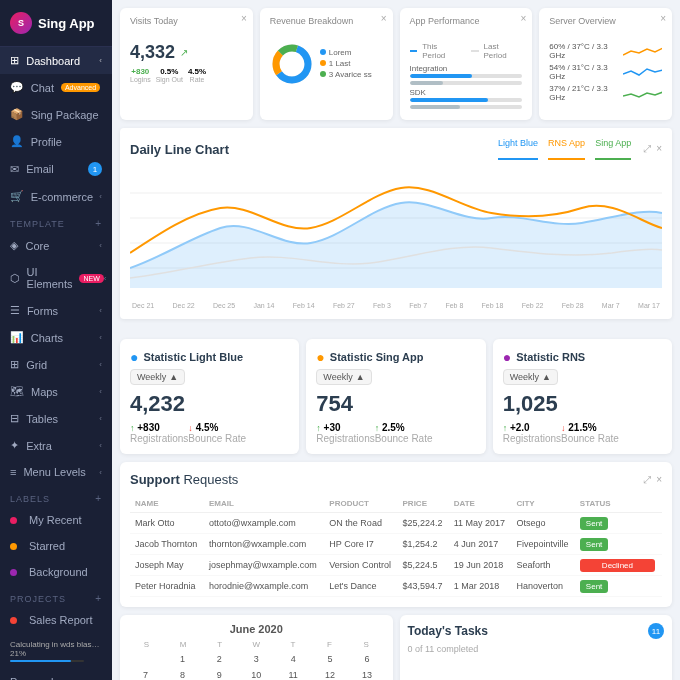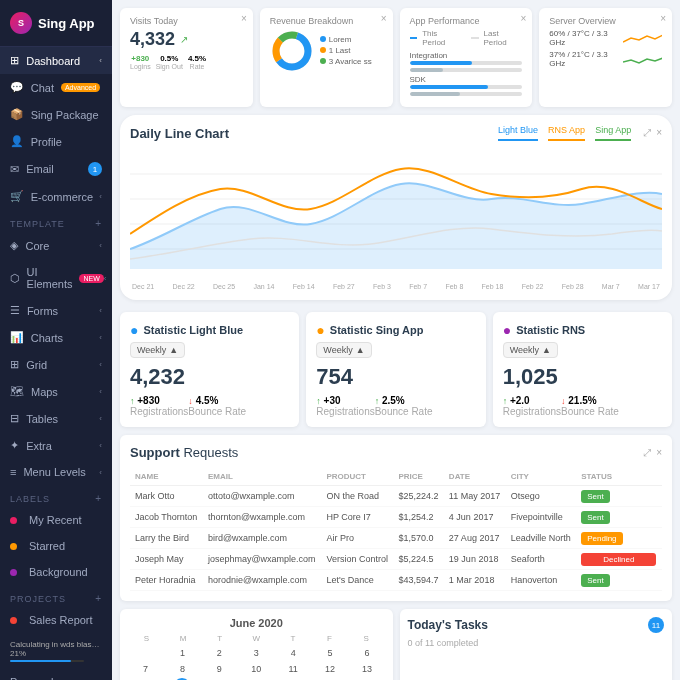--- a/index.html
+++ b/index.html
@@ -22,21 +22,21 @@
 
     
     #main { flex: 1; overflow-y: auto; height: 680px; padding: 8px; background: #f0f3f8; }
     #main::-webkit-scrollbar { width: 4px; }
     #main::-webkit-scrollbar-thumb { background: #ccc; }
 
     
     .widgets-row { display: grid; grid-template-columns: 1fr 1fr 1fr 1fr; gap: 7px; margin-bottom: 8px; }
     .widget-card { background: #fff; border-radius: 6px; padding: 8px 10px; position: relative; box-shadow: 0 1px 4px rgba(0,0,0,0.07); }
     .widget-card .close-btn { position: absolute; top: 5px; right: 6px; font-size: 10px; color: #aaa; cursor: pointer; }
-    .widget-title { font-size: 9px; color: #888; margin-bottom: 3px; }
+    .widget-title { font-size: 9px; color: #888; margin-bottom: 16px; }
     .widget-value { font-size: 18px; font-weight: 700; color: #2c3e50; }
     .widget-sub { display: flex; gap: 5px; margin-top: 4px; font-size: 8px; }
     .stat-green { color: #4caf50; }
     .widget-sub span { display: flex; flex-direction: column; align-items: center; }
     .widget-sub .sub-label { color: #aaa; font-size: 7px; }
 
     
     .donut-wrap { display: flex; align-items: center; gap: 6px; margin-top: 2px; }
     .donut-legend { font-size: 8px; color: #666; }
     .donut-legend div { display: flex; align-items: center; gap: 3px; margin-bottom: 2px; }
@@ -47,26 +47,26 @@
     .perf-label .this { display: flex; align-items: center; gap: 3px; }
     .line-bar { height: 4px; border-radius: 2px; margin-bottom: 3px; background: #e0e0e0; overflow: hidden; }
     .line-bar-fill { height: 100%; border-radius: 2px; }
     .perf-row-label { font-size: 8px; color: #666; margin-bottom: 1px; }
 
     
     .server-lines { font-size: 8px; color: #555; }
     .server-line-row { display: flex; align-items: center; justify-content: space-between; margin-bottom: 3px; }
 
     
-    .chart-card { background: #fff; border-radius: 16px; padding: 10px; margin-bottom: 12px; box-shadow: 0 1px 4px rgba(0,0,0,0.07); }
+    .chart-card { background: #fff; border-radius: 4px; padding: 10px; margin-bottom: 20px; box-shadow: 0 1px 4px rgba(0,0,0,0.07); }
     .chart-header { display: flex; align-items: center; justify-content: space-between; margin-bottom: 8px; }
     .chart-title { font-size: 13px; color: #2c3e50; }
     .chart-title span { font-weight: 700; }
     .chart-tabs { display: flex; gap: 10px; font-size: 9px; }
-    .chart-tab { color: #aaa; cursor: pointer; padding-bottom: 4px; }
+    .chart-tab { color: #aaa; cursor: pointer; padding-bottom: 10px; }
     .chart-tab.active-blue { color: #2196f3; border-bottom: 2px solid #2196f3; }
     .chart-icons { display: flex; gap: 5px; font-size: 10px; color: #aaa; }
 
     
     .stats-row { display: grid; grid-template-columns: 1fr 1fr 1fr; gap: 7px; margin-bottom: 8px; }
     .stat-card { background: #fff; border-radius: 6px; padding: 10px; box-shadow: 0 1px 4px rgba(0,0,0,0.07); }
     .stat-card-title { font-size: 11px; font-weight: 600; color: #2c3e50; margin-bottom: 4px; display: flex; align-items: center; gap: 5px; }
     .stat-dropdown { display: inline-flex; align-items: flex-end; gap: 3px; background: #f5f5f5; border: 1px solid #e0e0e0; border-radius: 4px; padding: 2px 6px; font-size: 9px; color: #555; cursor: pointer; margin-bottom: 6px; }
     .stat-value { font-size: 22px; font-weight: 700; color: #2c3e50; margin-bottom: 5px; }
     .stat-sub-row { display: flex; }
@@ -357,20 +357,26 @@
     </div>
 
     <div class="widget-card">
       <span class="close-btn">×</span>
       <div class="widget-title">Server Overview</div>
       <div class="server-lines">
         <div class="server-line-row">
           <span style="font-size:8px;color:#555;">60% / 37°C / 3.3 GHz</span>
           <svg width="40" height="12">
               <polyline points="0,10 8,6 16,8 24,4 32,7 40,3" fill="none" stroke="#ff9800" stroke-width="1.5"></polyline>
+            </svg>
+        </div>
+        <div class="server-line-row">
+          <span style="font-size:8px;color:#555;">54% / 31°C / 3.3 GHz</span>
+          <svg width="40" height="12">
+              <polyline points="0,8 8,5 16,9 24,3 32,6 40,4" fill="none" stroke="#2196f3" stroke-width="1.5"></polyline>
             </svg>
         </div>
         <div class="server-line-row">
           <span style="font-size:8px;color:#555;">37% / 21°C / 3.3 GHz</span>
           <svg width="40" height="12">
               <polyline points="0,9 8,7 16,10 24,6 32,8 40,5" fill="none" stroke="#4caf50" stroke-width="1.5"></polyline>
             </svg>
         </div>
       </div>
     </div>
@@ -531,29 +537,20 @@
           <tr>
     <td>Jacob Thornton</td>
     <td>thornton@wxample.com</td>
     <td>HP Core I7</td>
     <td>$1,254.2</td>
     <td>4 Jun 2017</td>
     <td>Fivepointville</td>
     <td><span class="badge-sent">Sent</span></td>
   </tr>
           <tr>
-    <td>Larry the Bird</td>
-    <td>bird@wxample.com</td>
-    <td>Air Pro</td>
-    <td>$1,570.0</td>
-    <td>27 Aug 2017</td>
-    <td>Leadville North</td>
-    <td><span class="badge-pending">Pending</span></td>
-  </tr>
-          <tr>
     <td>Joseph May</td>
     <td>josephmay@wxample.com</td>
     <td>Version Control</td>
     <td>$5,224.5</td>
     <td>19 Jun 2018</td>
     <td>Seaforth</td>
     <td><span class="badge-declined">Declined</span></td>
   </tr>
           <tr>
     <td>Peter Horadnia</td>

